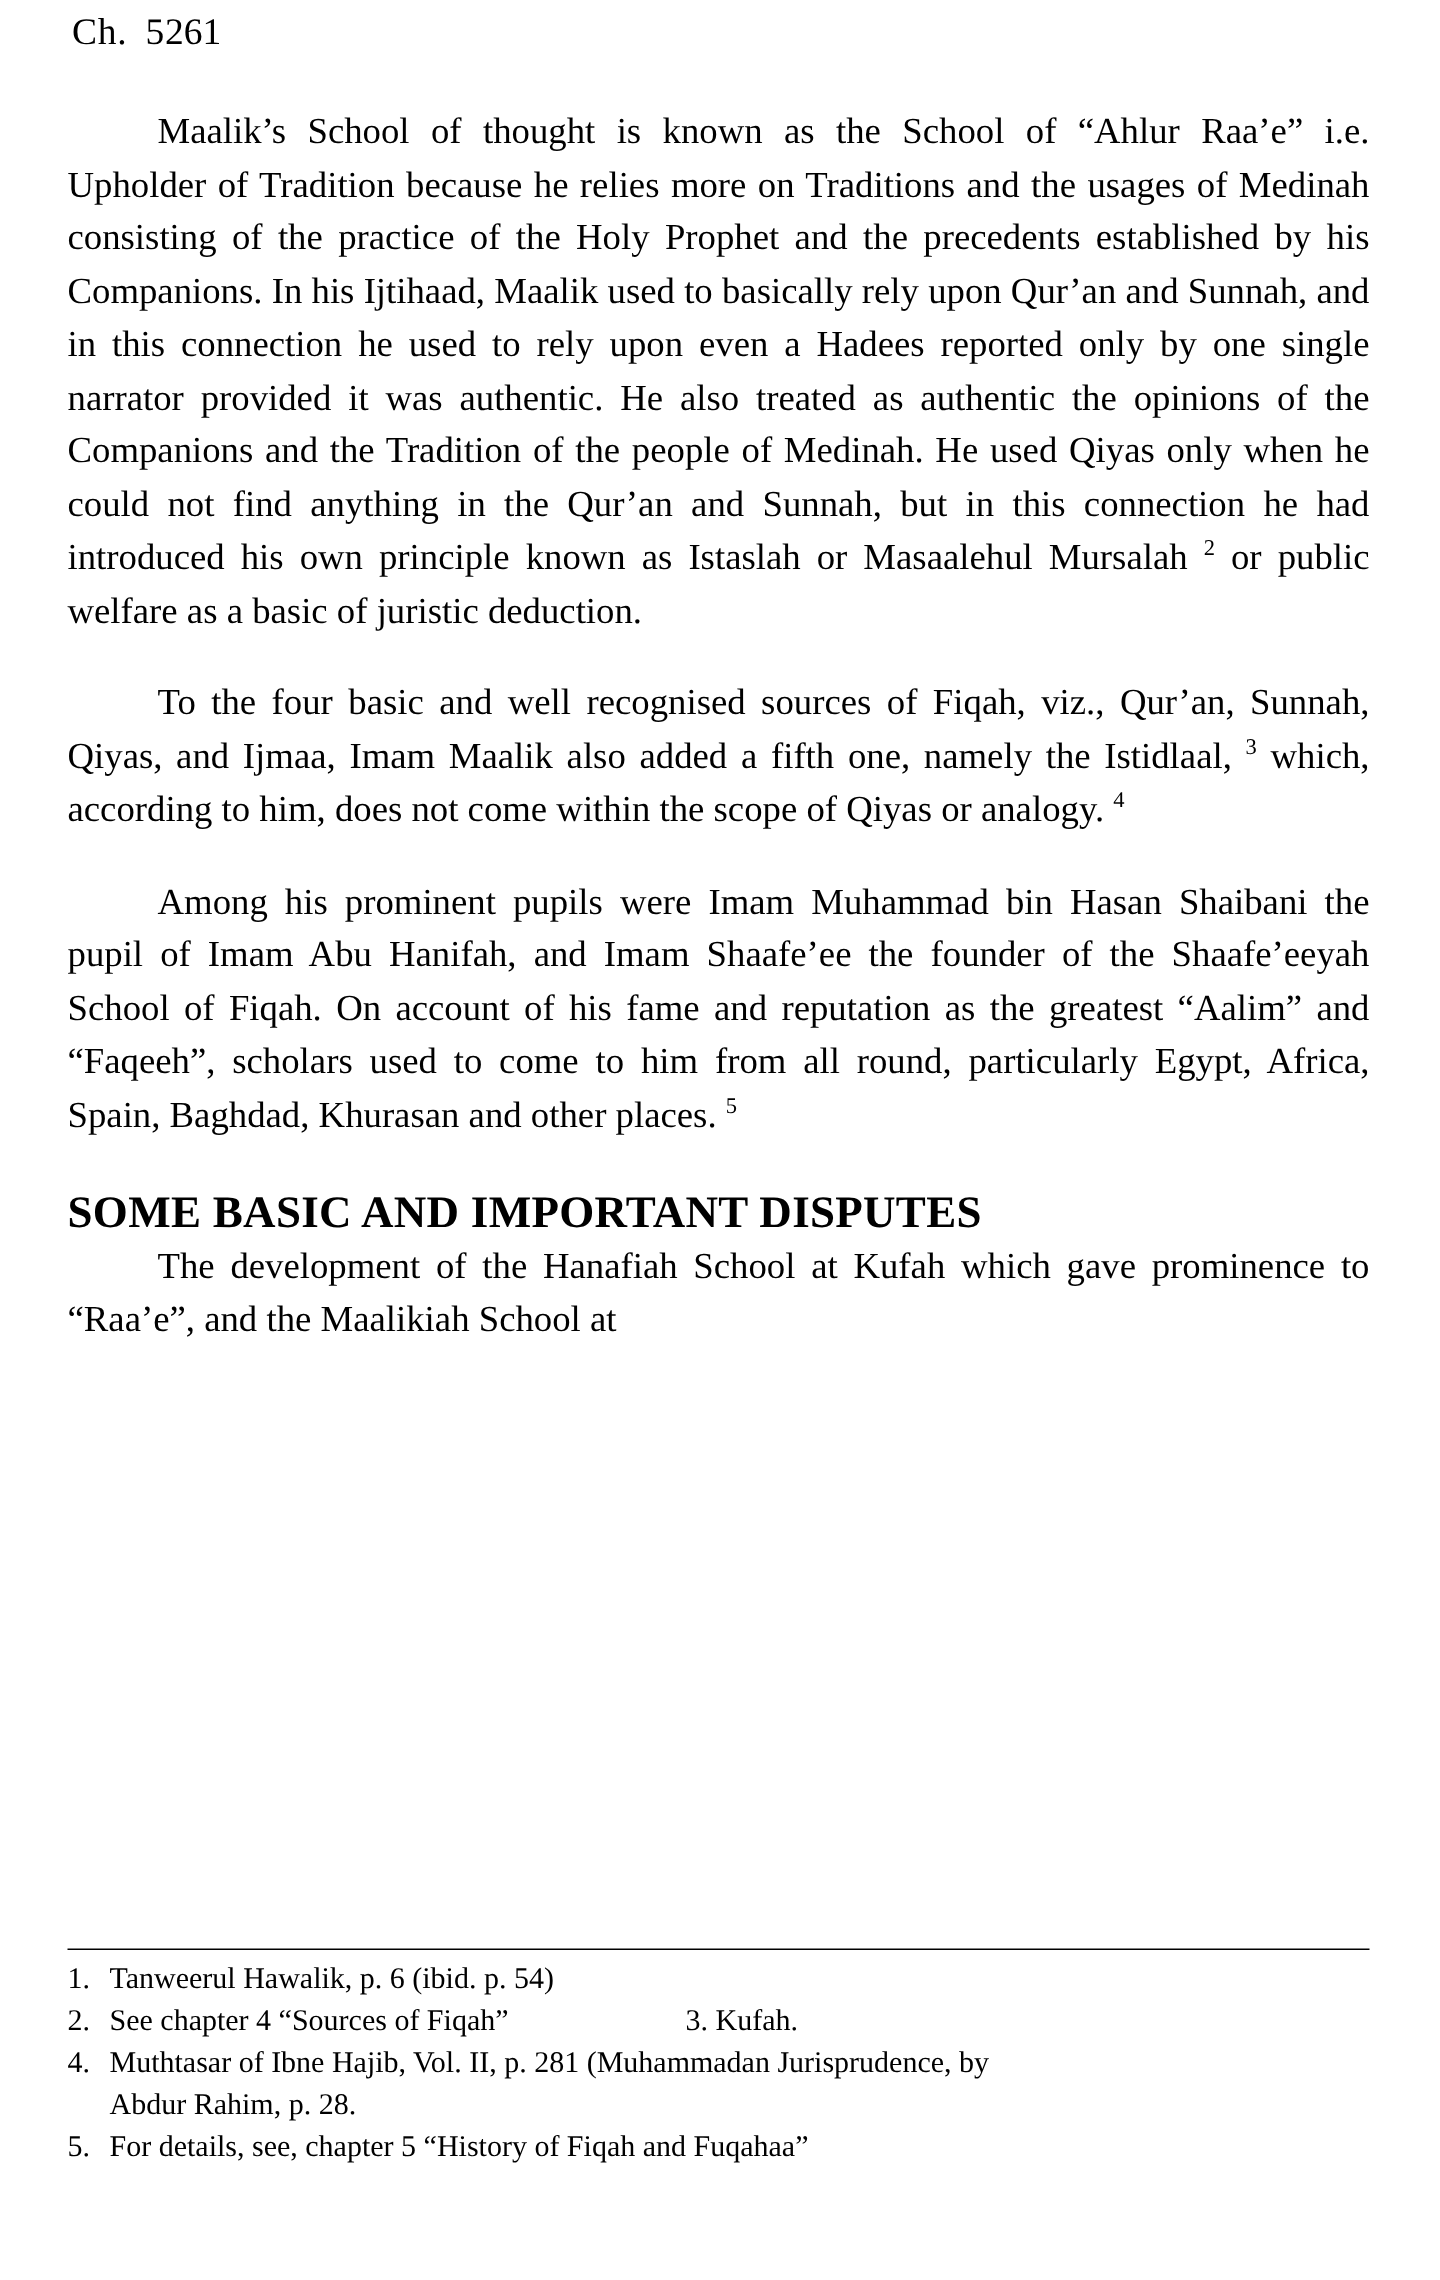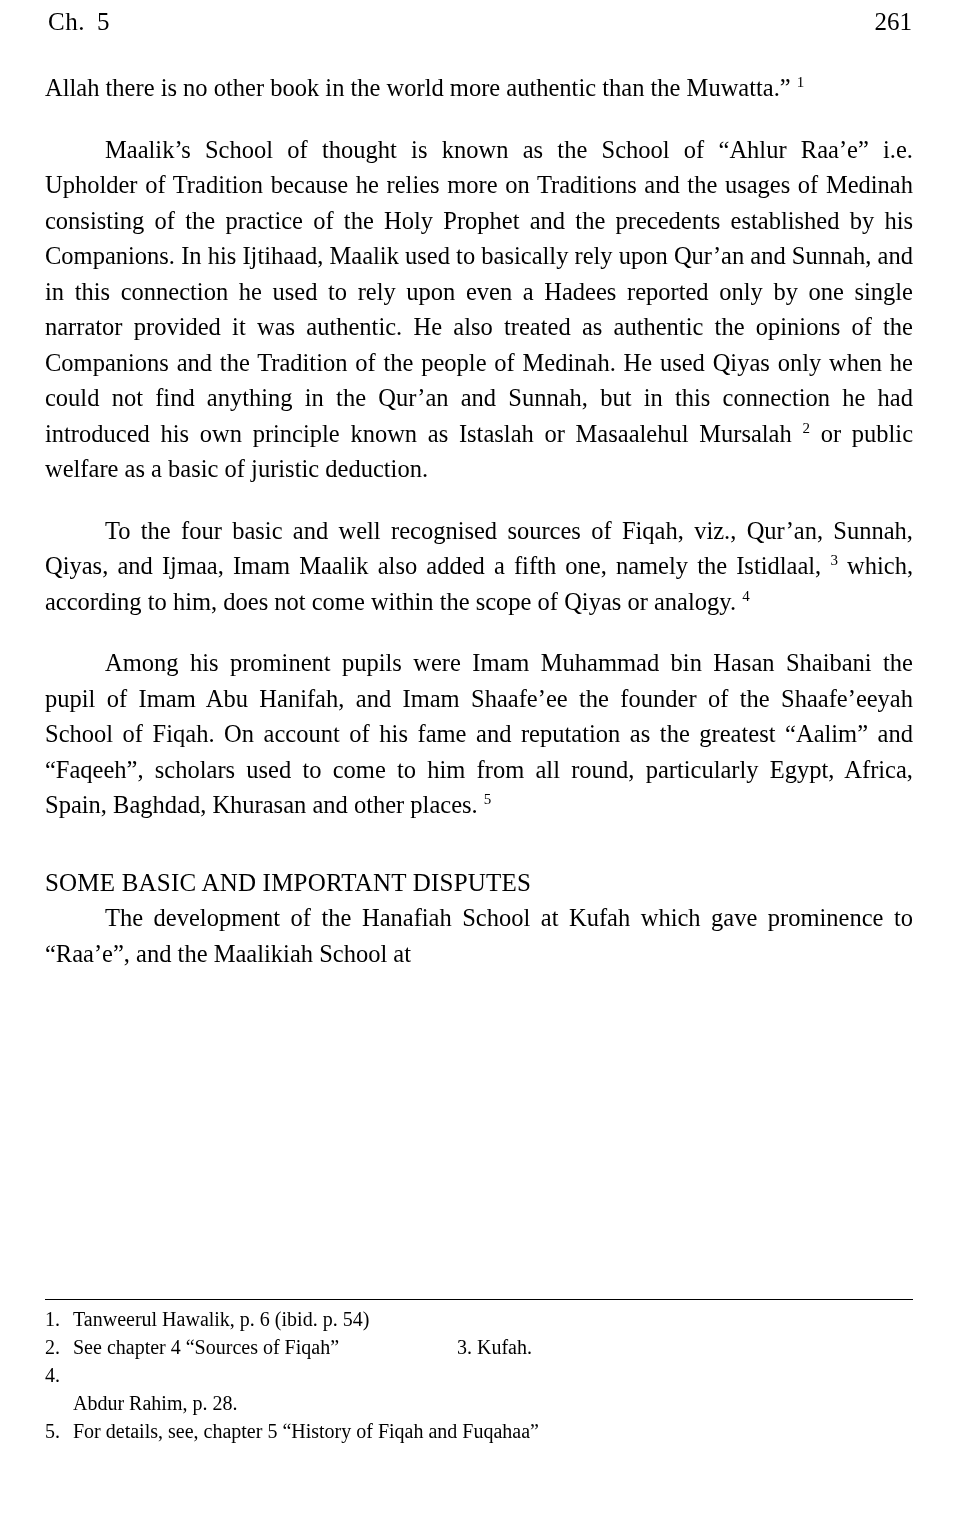--- a/index.html
+++ b/index.html
@@ -24,21 +24,21 @@
     box-sizing: border-box;
     padding: 0;
   }
   .header {
     position: absolute;
     top: 8px;
     left: 48px;
     right: 48px;
     display: flex;
     align-items: baseline;
-    justify-content: space-between;
+    justify-content: flex-start;
     font-size: 25px;
   }
   .header .chap {
     font-family: "Liberation Serif", serif;
     letter-spacing: 0.5px;
   }
   .header .chap .num {
     margin-left: 12px;
   }
   .header .title {
@@ -71,23 +71,23 @@
   }
   .para:last-child {
     text-align: justify;
   }
   sup {
     font-size: 15px;
     vertical-align: super;
     line-height: 0;
   }
   .section-head {
-    font-weight: normal;
-    font-size: 25px;
-    margin-top: 42px;
+    font-weight: bold;
+    font-size: 30px;
+    margin-top: 30px;
     margin-bottom: 0;
     letter-spacing: 0.2px;
   }
   .footnote-rule {
     position: absolute;
     left: 45px;
     width: 868px;
     top: 1299px;
     border-top: 1px solid #000;
     height: 0;
@@ -123,21 +123,20 @@
 
   <div class="header">
     <div class="chap">
       <span>Ch.</span><span class="num">5</span>
     </div>
     <div class="pageno">261</div>
   </div>
 
   <div class="body-text">
 
-    <p class="para"><span>Allah there is no other book in the world more authentic than the Muwatta.”</span> <sup>1</sup></p>
 
     <p class="para indent"><span>Maalik’s School of thought is known as the School of “Ahlur Raa’e” i.e. Upholder of Tradition because he relies more on Traditions and the usages of Medinah consisting of the practice of the Holy Prophet and the precedents established by his Companions. In his Ijtihaad, Maalik used to basically rely upon Qur’an and Sunnah, and in this connection he used to rely upon even a Hadees reported only by one single narrator provided it was authentic. He also treated as authentic the opinions of the Companions and the Tradition of the people of Medinah. He used Qiyas only when he could not find anything in the Qur’an and Sunnah, but in this connection he had introduced his own principle known as Istaslah or Masaalehul Mursalah</span> <sup>2</sup> <span>or</span> <span>public welfare as a basic of juristic deduction.</span></p>
 
     <p class="para indent"><span>To the four basic and well recognised sources of Fiqah, viz., Qur’an, Sunnah, Qiyas, and Ijmaa, Imam Maalik also added a fifth one, namely the Istidlaal,</span> <sup>3</sup> <span>which, according to him, does not come within the scope of Qiyas or analogy.</span> <sup>4</sup></p>
 
     <p class="para indent"><span>Among his prominent pupils were Imam Muhammad bin Hasan Shaibani the pupil of Imam Abu Hanifah, and Imam Shaafe’ee the founder of the Shaafe’eeyah School of Fiqah. On account of his fame and reputation as the greatest “Aalim” and “Faqeeh”,   scholars used to come to him from all round, particularly Egypt, Africa, Spain, Baghdad, Khurasan and other places.</span> <sup>5</sup></p>
 
     <p class="section-head">SOME BASIC AND IMPORTANT DISPUTES</p>
 
     <p class="para indent" style="">The development of the Hanafiah School at Kufah which gave prominence to “Raa’e”, and the Maalikiah School at</p>
@@ -153,21 +152,21 @@
       <span class="txt">Tanweerul Hawalik, p. 6 (ibid. p. 54)</span>
     </div>
 
     <div class="fn">
       <span class="marker">2.</span>
       <span class="txt"><span>See chapter 4 “Sources of Fiqah”</span><span class="inline-right">3.</span> <span>Kufah.</span></span>
     </div>
 
     <div class="fn">
       <span class="marker">4.</span>
-      <span class="txt"><br><span>Abdur Rahim, p. 28.</span></span>
+      <span class="txt"><span>Muthtasar of Ibne Hajib, Vol. II, p. 281 (Muhammadan Jurisprudence, by</span><br><span>Abdur Rahim, p. 28.</span></span>
     </div>
 
     <div class="fn">
       <span class="marker">5.</span>
       <span class="txt">For details, see, chapter 5 “History of Fiqah and Fuqahaa”</span>
     </div>
 
   </div>
 
 </div>

